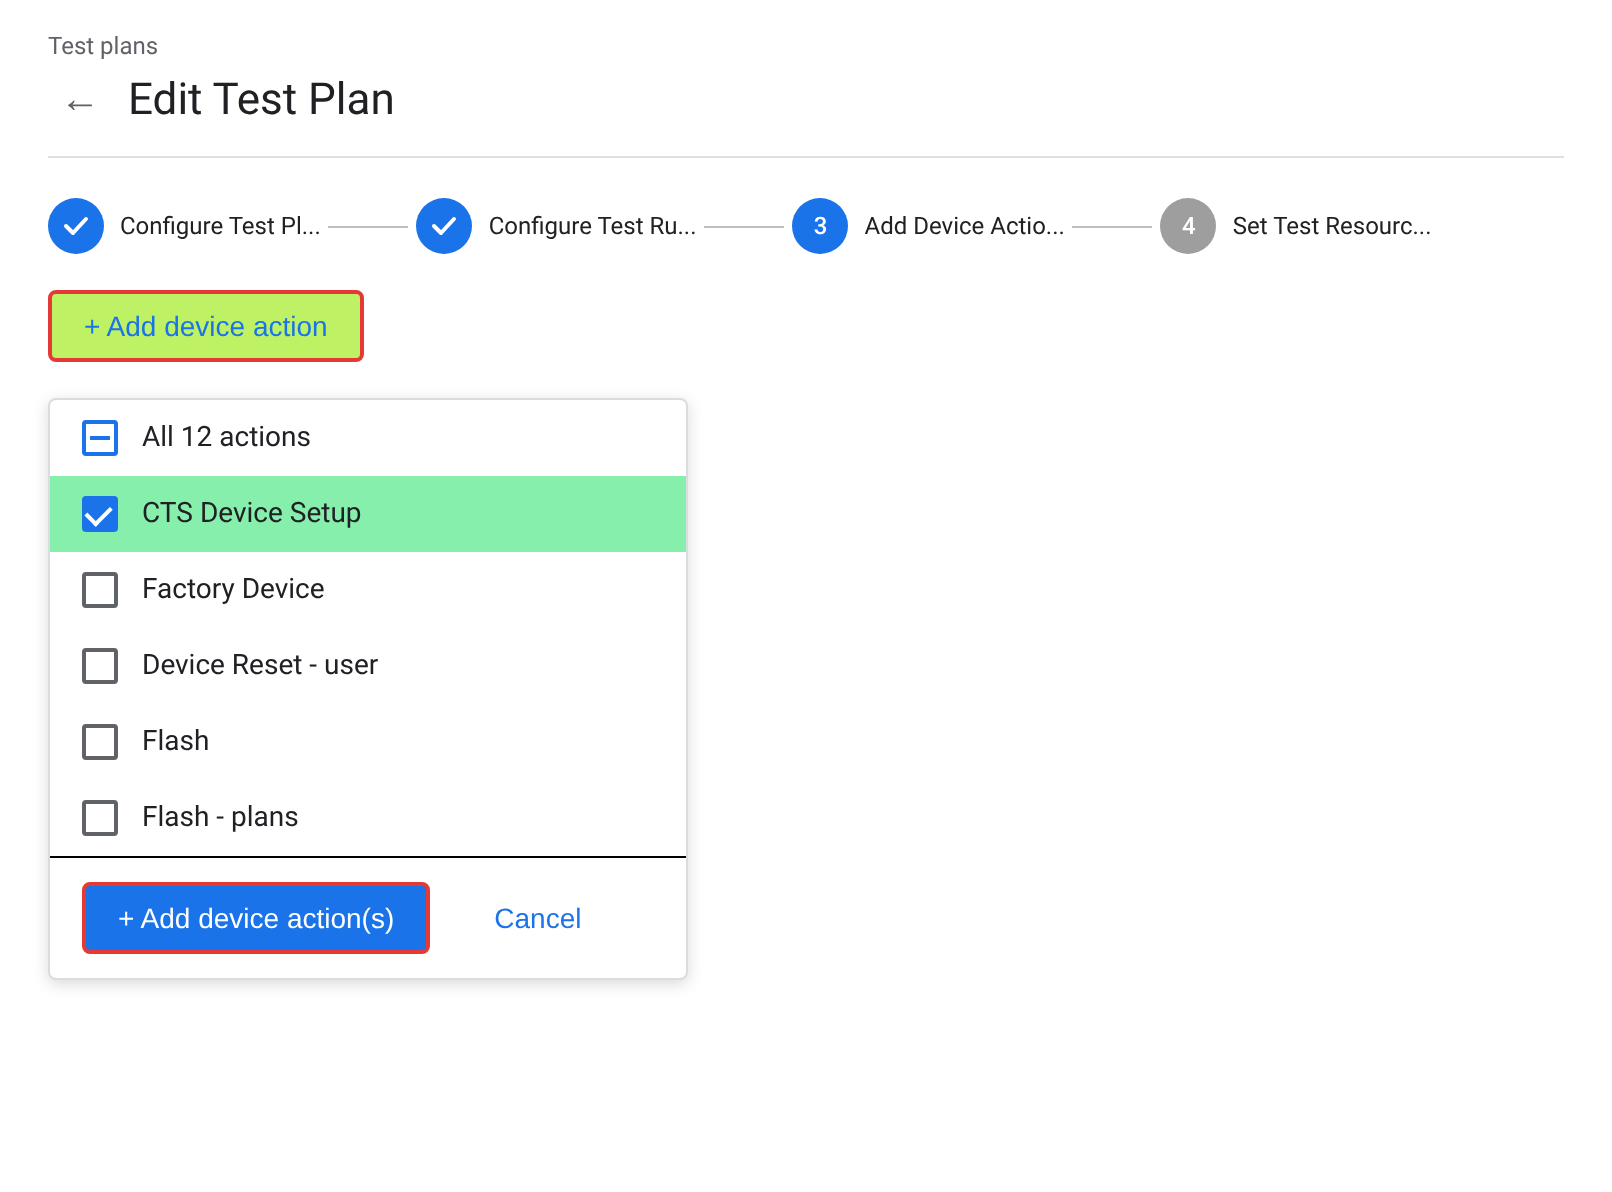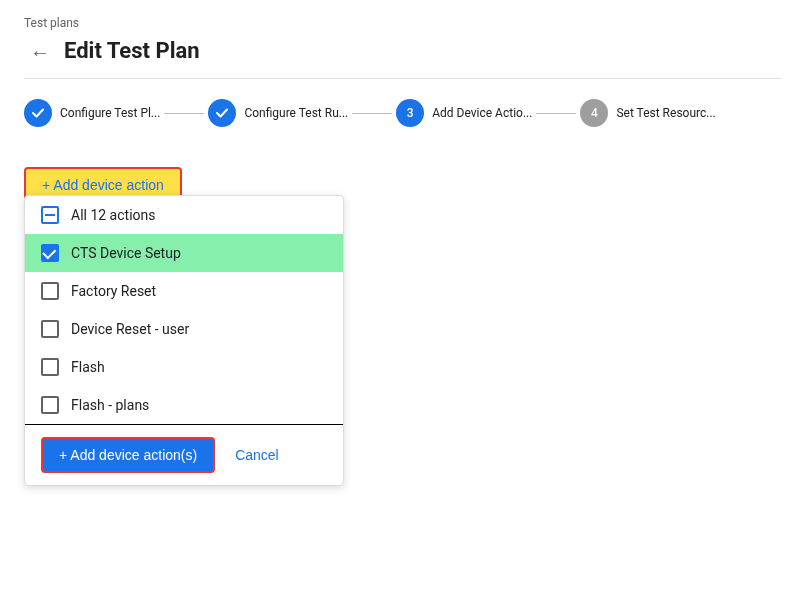--- a/index.html
+++ b/index.html
@@ -39,34 +39,34 @@
       padding: 4px;
       border-radius: 50%;
       display: flex;
       align-items: center;
       justify-content: center;
       width: 32px;
       height: 32px;
     }
     .page-title {
       font-size: 22px;
-      font-weight: 700;
+      font-weight: 400;
       color: #202124;
     }
     .divider {
       height: 1px;
       background: #e0e0e0;
       margin-bottom: 20px;
     }
     
     .stepper {
       display: flex;
       align-items: center;
       gap: 0;
-      margin-bottom: 40px;
+      margin-bottom: 18px;
     }
     .step {
       display: flex;
       align-items: center;
       gap: 8px;
     }
     .step-circle {
       width: 28px;
       height: 28px;
       border-radius: 50%;
@@ -104,31 +104,31 @@
     .main-content {
       position: relative;
     }
     .add-action-btn {
       display: inline-flex;
       align-items: center;
       gap: 4px;
       padding: 8px 16px;
       border: 2px solid #e53935;
       border-radius: 4px;
-      background: #fde047;
+      background: #bef264;
       color: #1a73e8;
       font-size: 14px;
       font-weight: 500;
       cursor: pointer;
       outline: none;
     }
     
     .dropdown {
       position: absolute;
-      top: 28px;
+      top: 54px;
       left: 0;
       width: 320px;
       background: #fff;
       border: 1px solid #dadce0;
       border-radius: 4px;
       box-shadow: 0 2px 8px rgba(0,0,0,0.15);
       z-index: 100;
     }
     .dropdown-list {
       max-height: 300px;
@@ -213,20 +213,21 @@
       outline: none;
     }
     .btn-link {
       background: none;
       border: none;
       color: #1a73e8;
       font-size: 14px;
       font-weight: 500;
       cursor: pointer;
       padding: 8px 4px;
+      margin-left: 12px;
     }
   </style>
 </head>
 <body>
 
 <div class="page-container">
 
   <div class="breadcrumb">Test plans</div>
 
   <div class="header-row">
@@ -275,21 +276,21 @@
           <div class="dropdown-item">
             <div class="checkbox indeterminate"></div>
             <span class="item-label">All 12 actions</span>
           </div>
           <div class="dropdown-item selected">
             <div class="checkbox checked"></div>
             <span class="item-label">CTS Device Setup</span>
           </div>
           <div class="dropdown-item">
             <div class="checkbox"></div>
-            <span class="item-label">Factory Reset</span>
+            <span class="item-label">Factory Device</span>
           </div>
           <div class="dropdown-item">
             <div class="checkbox"></div>
             <span class="item-label">Device Reset - user</span>
           </div>
           <div class="dropdown-item">
             <div class="checkbox"></div>
             <span class="item-label">Flash</span>
           </div>
           <div class="dropdown-item">

